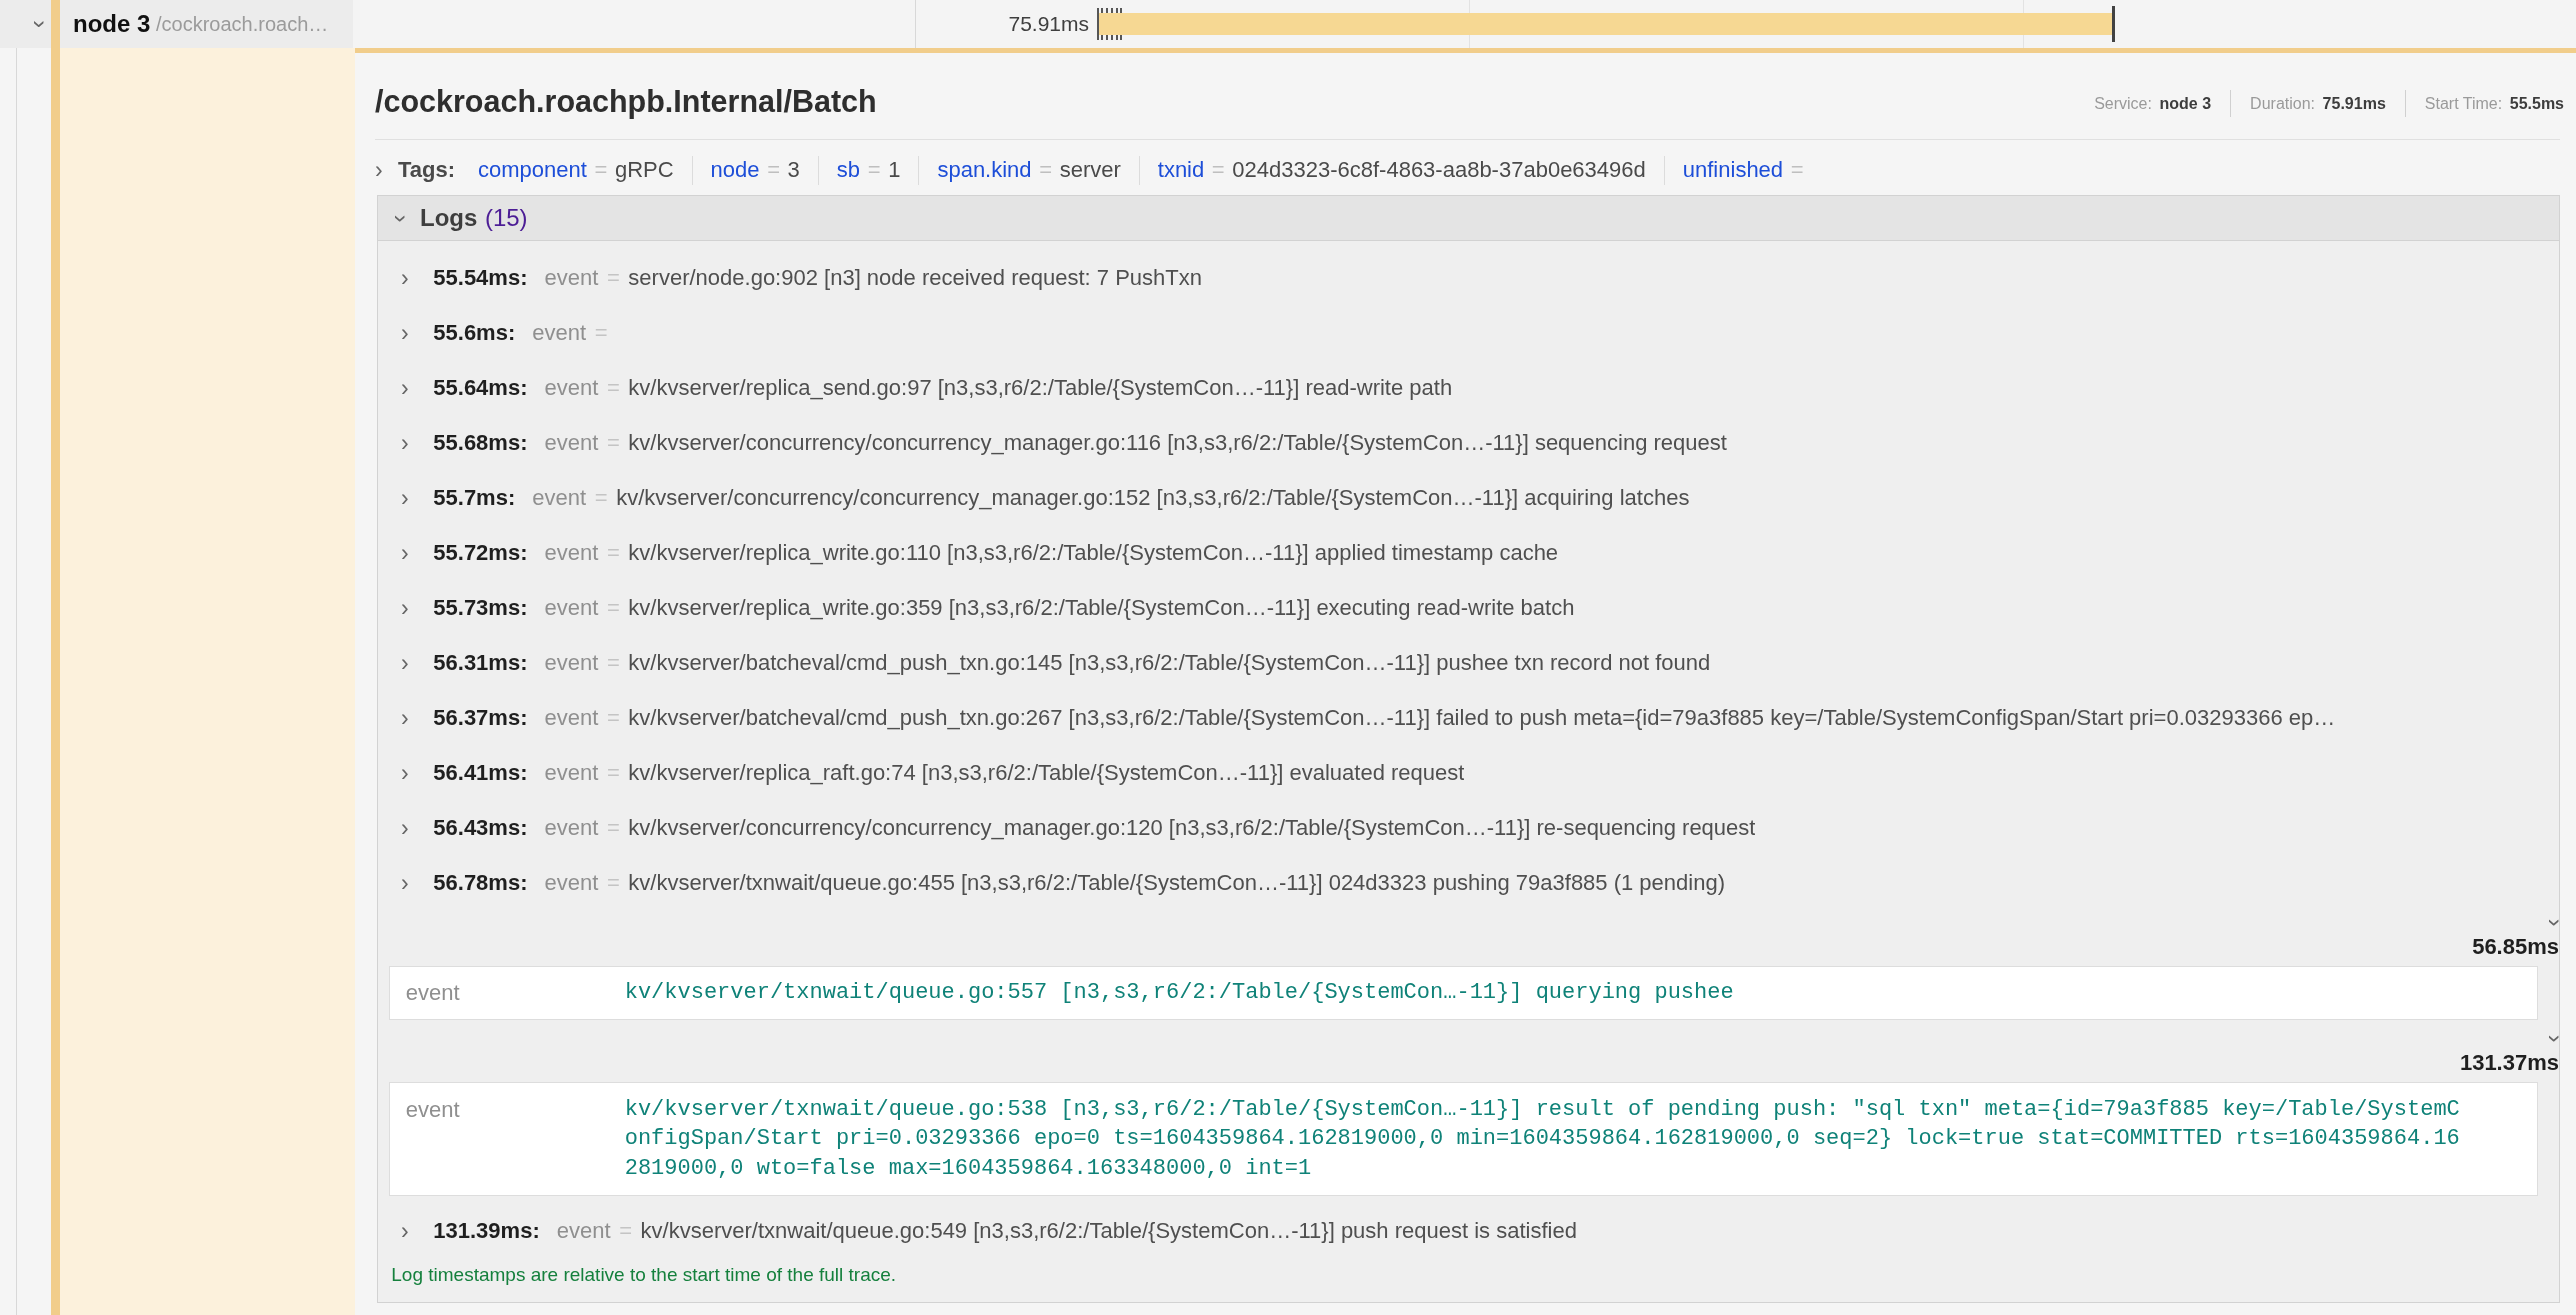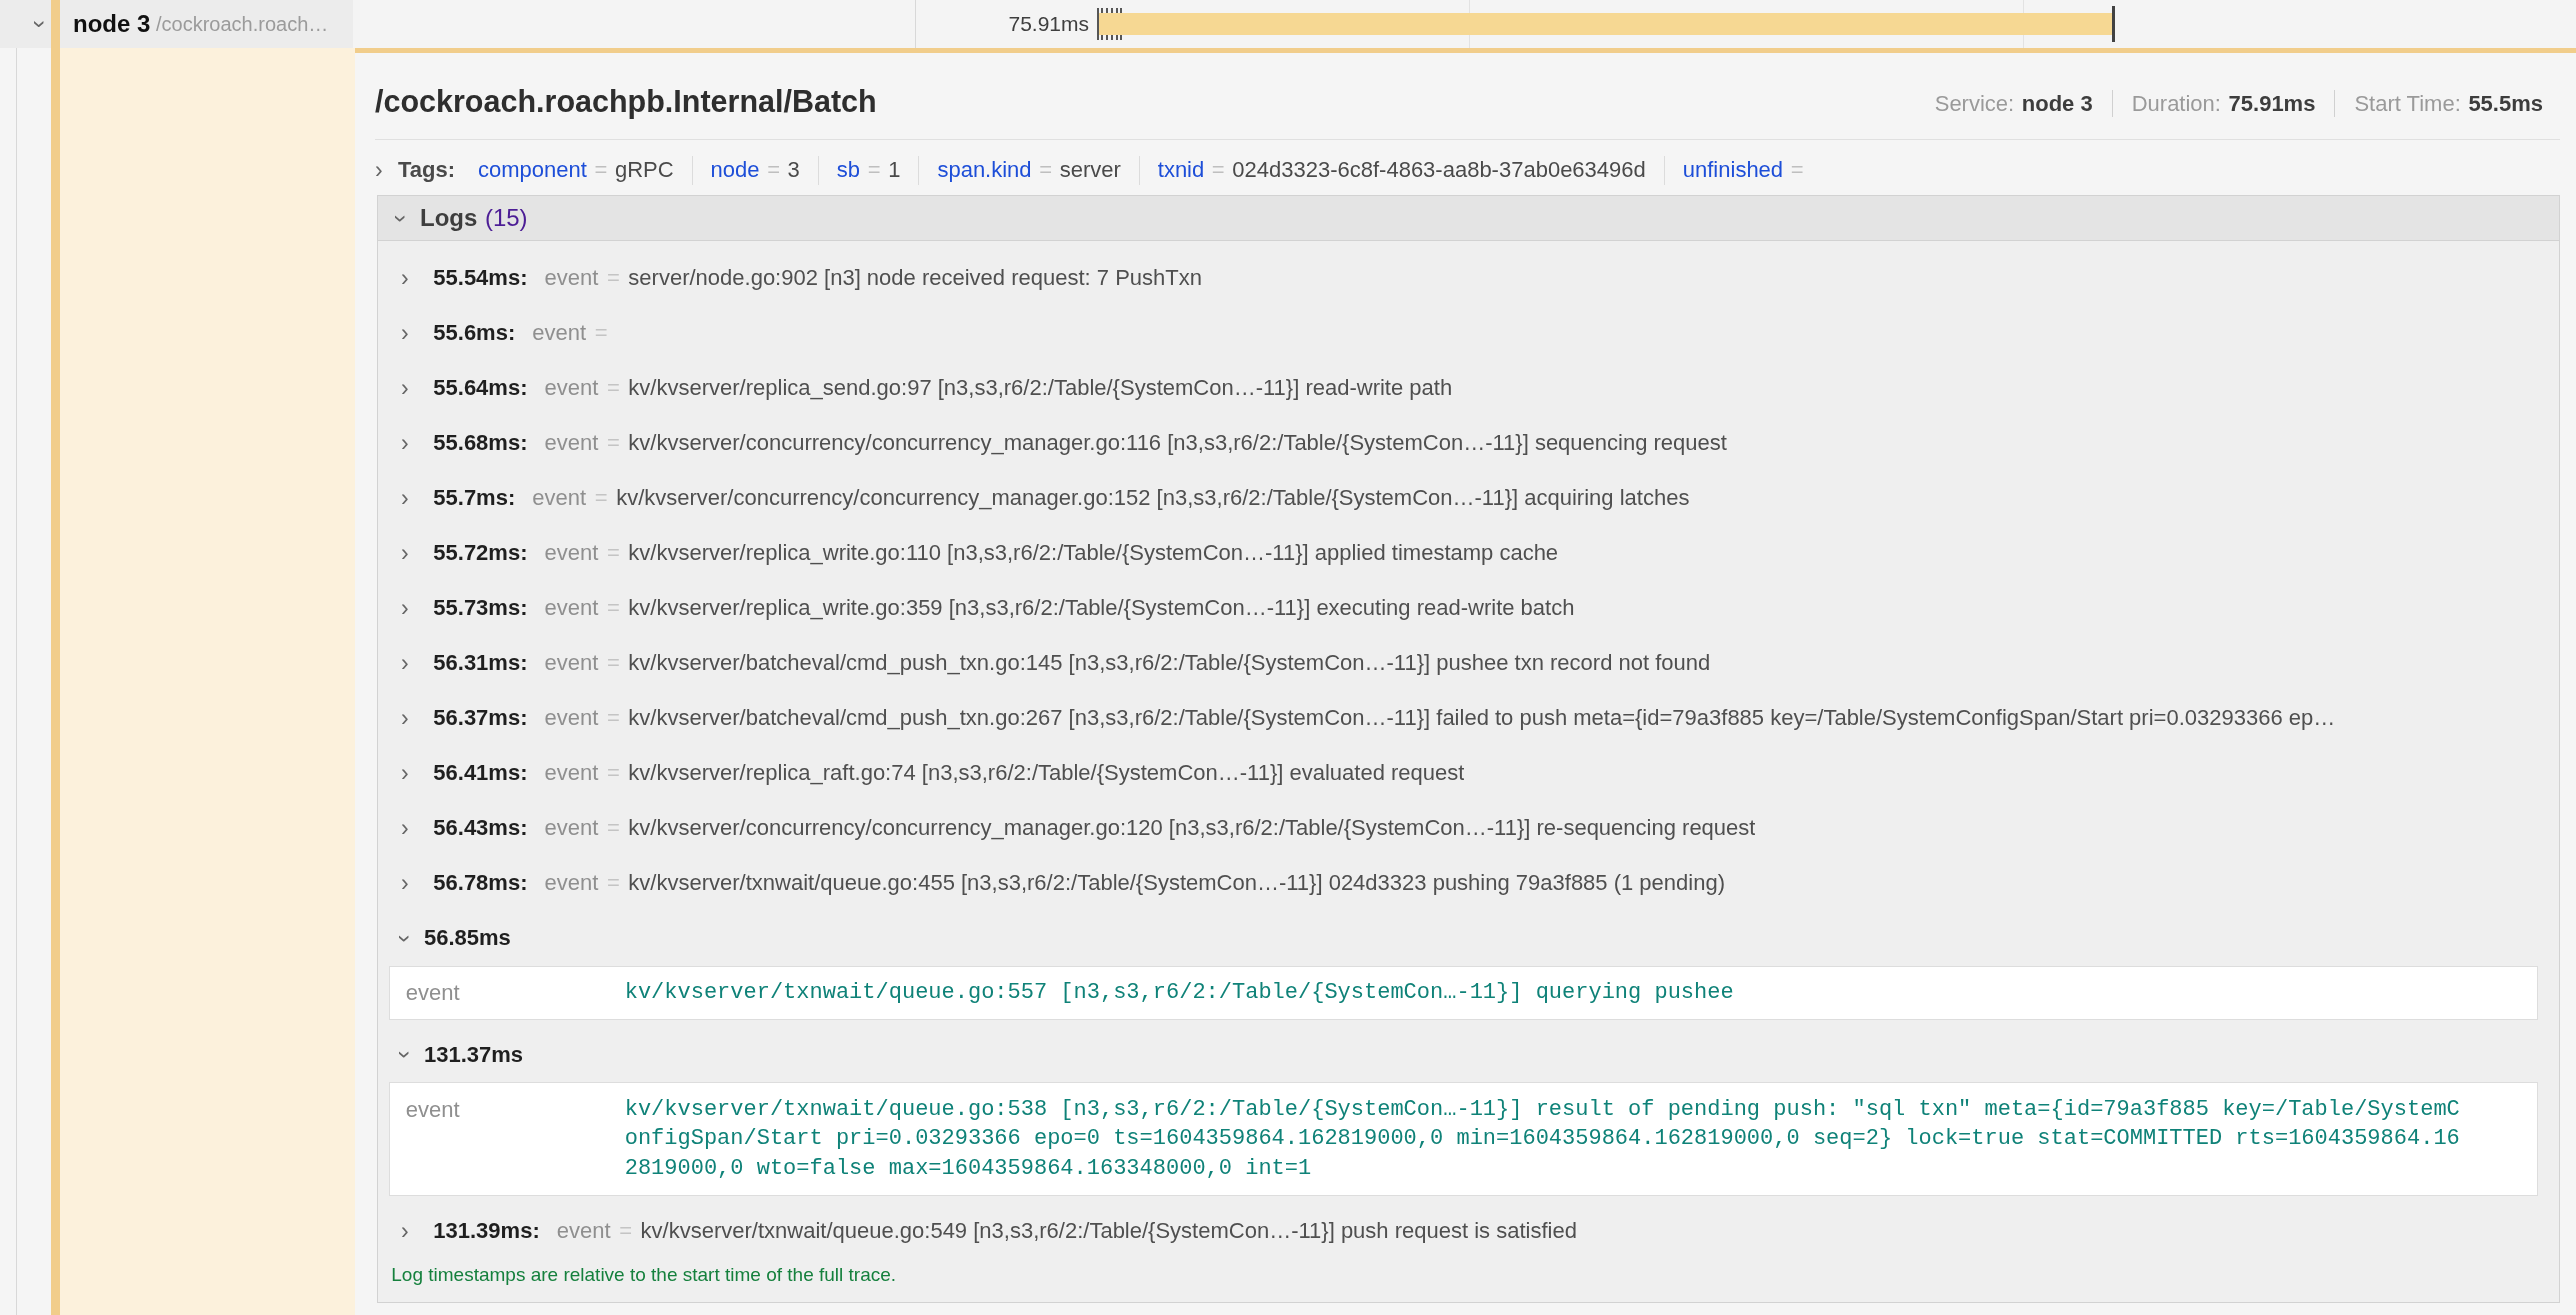--- a/index.html
+++ b/index.html
@@ -28,21 +28,21 @@
   .tl-grid1 { position:absolute; left:1116px; top:0; width:1px; height:48px; background:#e2e2e2; }
   .tl-grid2 { position:absolute; left:1670px; top:0; width:1px; height:48px; background:#e2e2e2; }
   .tl-label { position:absolute; left:572px; top:0; width:164px; height:48px; line-height:48px; text-align:right; font-size:21px; color:#3f3f3f; }
   .tl-tick { position:absolute; top:7.6px; width:1.9px; height:32px; background:#565656; }
   .tl-bar { position:absolute; left:746px; top:13.3px; width:1015px; height:22px; background:#f6d893; }
   .tl-endtick { position:absolute; left:1759px; top:5.7px; width:2.9px; height:36px; background:#424242; }
 
   
   .detail-top-border { position:absolute; left:355px; top:48px; width:2221px; height:4.8px; background:#f1cd8b; z-index:2; }
   .d-title { position:absolute; left:375px; top:84px; font-size:30.5px; font-weight:bold; color:#2e2e2e; white-space:nowrap; }
-  .d-meta { position:absolute; right:33px; top:90px; display:flex; align-items:center; font-size:22px; white-space:nowrap; }
+  .d-meta { position:absolute; right:12px; top:90px; display:flex; align-items:center; font-size:16px; white-space:nowrap; }
   .m-label { color:#9a9a9a; }
   .m-value { color:#3d3d3d; font-weight:bold; margin-left:7.6px; }
   .m-sep { width:1px; height:27px; background:#d0d0d0; margin:0 19px; }
   .d-divider { position:absolute; left:375px; top:139px; width:2185px; height:1px; background:#e0e0e0; }
 
   
   .tags-row { position:absolute; left:375px; top:150px; height:40px; display:flex; align-items:center; font-size:22px; white-space:nowrap; }
   .tags-chev { font-size:21px; color:#808080; margin-right:15.3px; }
   .tags-label { font-weight:bold; color:#4a4a4a; margin-right:23px; }
   .tag-key { color:#1d4ed8; }
@@ -57,21 +57,21 @@
   .logs-count { color:#4c1d95; }
   .logs-body { padding:9.5px 0 1.9px 0; }
   .log-row { height:55px; display:flex; align-items:center; padding-left:23px; overflow:hidden; white-space:nowrap; }
   .chev { display:inline-block; font-size:23px; color:#666; line-height:1; }
   .chev.down { transform:rotate(90deg); }
   .lr-chev { margin-right:15.3px; flex:0 0 auto; width:17px; }
   .lr-time { font-weight:bold; color:#1f1f1f; font-size:22px; margin-right:17px; flex:0 0 auto; }
   .lr-key { color:#8f8f8f; font-size:22px; flex:0 0 auto; }
   .lr-eq { color:#c4c4c4; font-size:22px; margin:0 8.6px; flex:0 0 auto; }
   .lr-msg { color:#4f4f4f; font-size:22px; overflow:hidden; }
-  .exp-header { height:55px; display:flex; align-items:center; padding-left:23px; }
+  .exp-header { height:55px; display:flex; align-items:flex-end; padding-left:23px;flex-direction:column; }
   .exp-time { font-weight:bold; color:#1f1f1f; font-size:22px; margin-left:15.3px; }
   .kv-box { margin:0 21px 7.6px 11.4px; background:#ffffff; border:1px solid #dddddd; display:flex; padding:11.4px 15.3px; }
   .kv-field { flex:0 0 219px; color:#8f8f8f; font-size:22px; padding-top:1.9px; }
   .kv-value { flex:1; max-width:1840px; font-family:Liberation Mono, monospace; font-size:22px; line-height:29.6px; color:#0f8278; word-break:break-all; white-space:pre-wrap; }
   .logs-footer { padding:5.7px 0 13.3px 13.3px; color:#15803d; font-size:19px; }
 </style>
 </head>
 <body>
 
 <div id="page">

